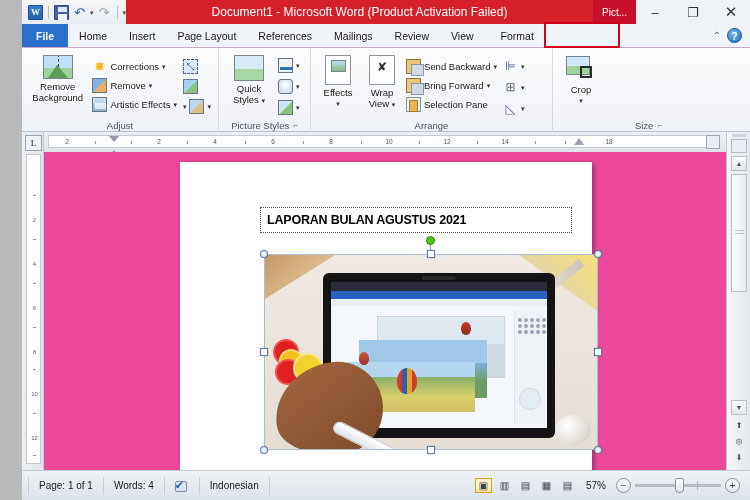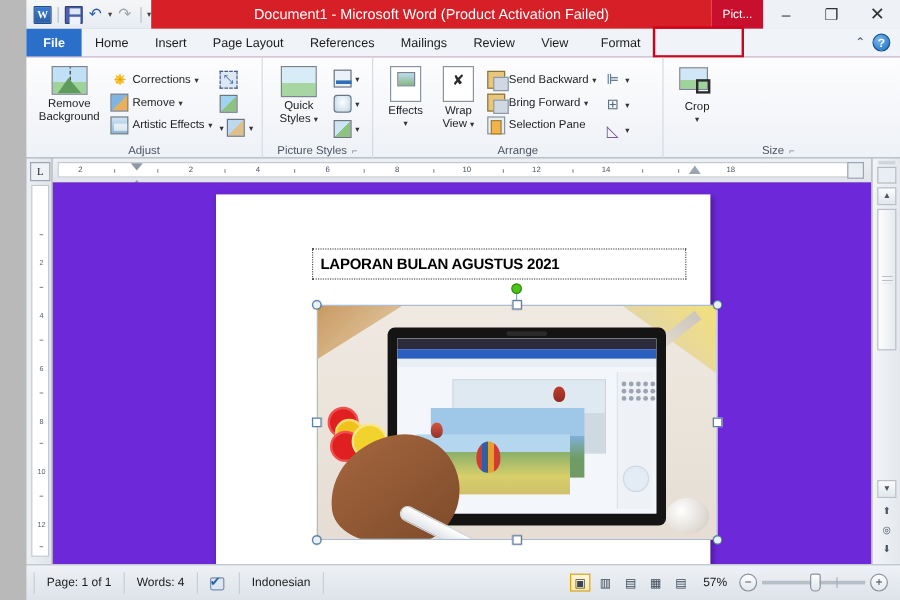--- a/index.html
+++ b/index.html
@@ -214,21 +214,21 @@
   .right-indent { position:absolute; left:525px; top:2px; width:0;height:0;
      border-left:5px solid transparent;border-right:5px solid transparent;border-bottom:7px solid #9aa5b1;}
 
   .hruler-icon {
     position:absolute; right:6px; top:3px; width:14px; height:14px;
     background:#e8eef4; border:1px solid #9aa5b1;
   }
 
   .canvas {
     position:absolute; left:22px; top:20px; width:682px; height:318px;
-    background:#6d28d9; overflow:hidden;
+    background:#ec4899; overflow:hidden;
   }
   .page {
     position:absolute; left:136px; top:10px; width:412px; height:320px;
     background:#fff; box-shadow:2px 2px 5px rgba(0,0,0,.35);
   }
   .title-textbox {
     position:absolute; left:80px; top:45px; width:312px; height:26px;
     border:1px dotted #555; display:flex; align-items:center; padding-left:6px;
     font-size:12.5px; font-weight:bold; color:#000;
     font-family:"Liberation Sans", sans-serif; letter-spacing:-.2px;

